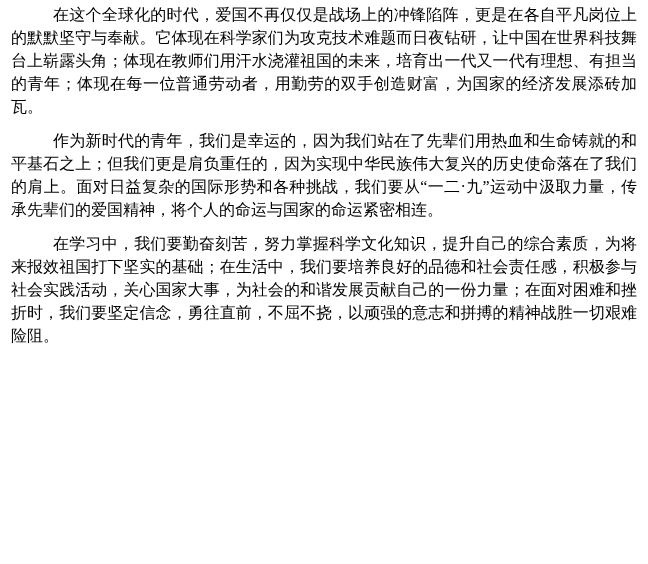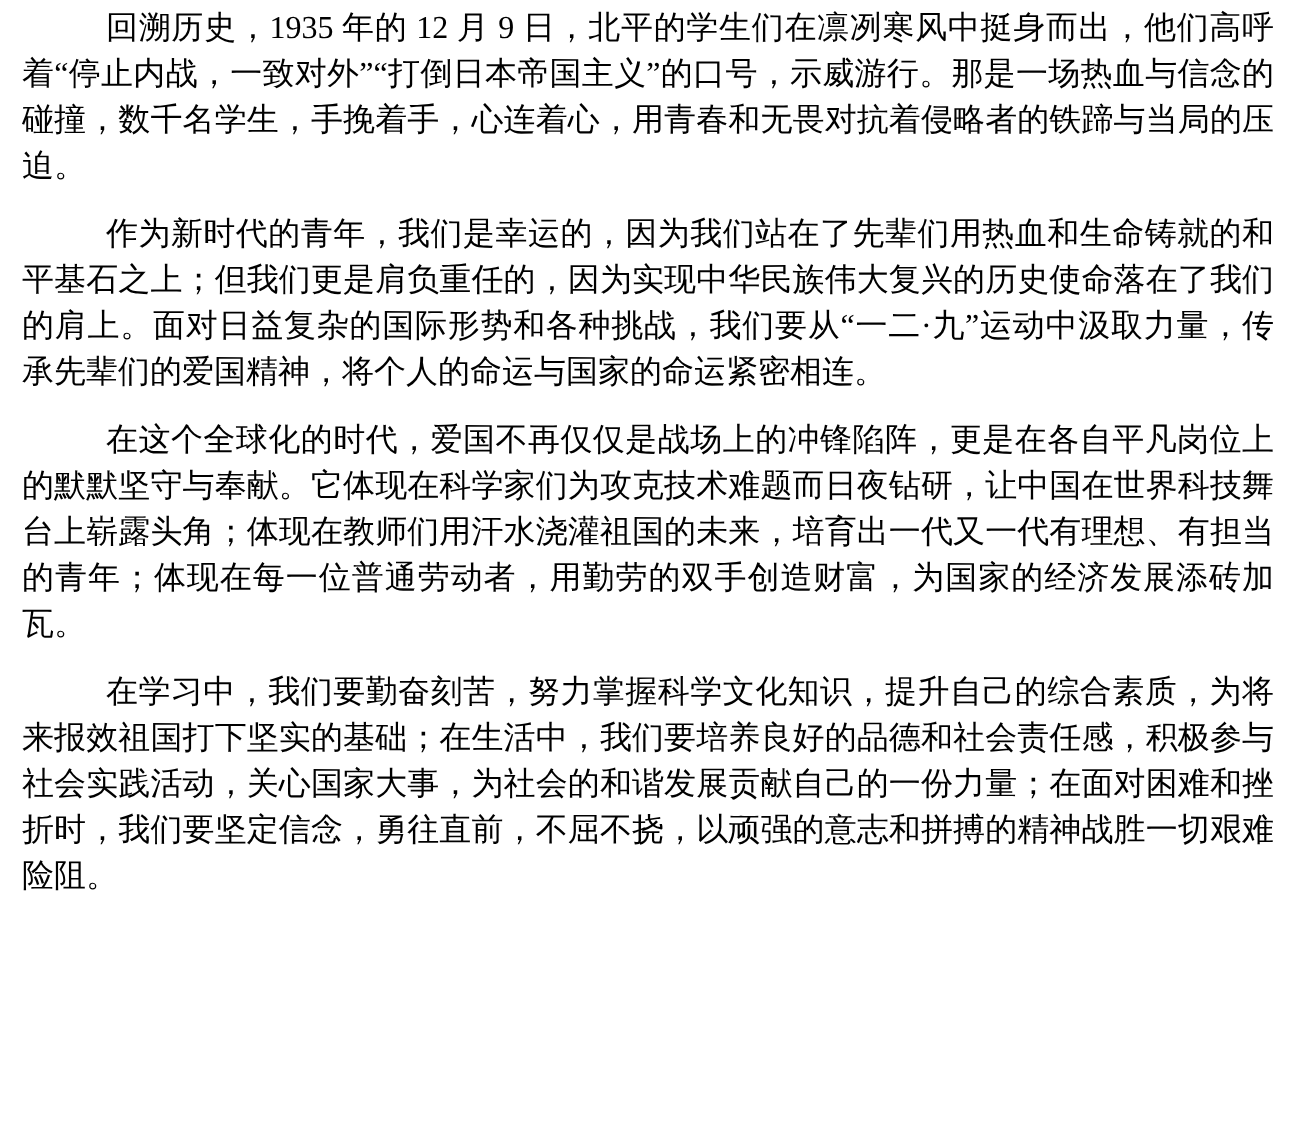--- a/index.html
+++ b/index.html
@@ -29,17 +29,16 @@
     text-indent: 42px;
   }
   .para:last-child {
     margin-bottom: 0;
   }
 </style>
 </head>
 <body>
 
 <div class="doc">
-  <p class="para">回溯历史，1935 年的 12 月 9 日，北平的学生们在凛冽寒风中挺身而出，他们高呼着“停止内战，一致对外”“打倒日本帝国主义”的口号，示威游行。那是一场热血与信念的碰撞，数千名学生，手挽着手，心连着心，用青春和无畏对抗着侵略者的铁蹄与当局的压迫。</p>
+  <p class="para">在这个全球化的时代，爱国不再仅仅是战场上的冲锋陷阵，更是在各自平凡岗位上的默默坚守与奉献。它体现在科学家们为攻克技术难题而日夜钻研，让中国在世界科技舞台上崭露头角；体现在教师们用汗水浇灌祖国的未来，培育出一代又一代有理想、有担当的青年；体现在每一位普通劳动者，用勤劳的双手创造财富，为国家的经济发展添砖加瓦。</p>
   <p class="para">作为新时代的青年，我们是幸运的，因为我们站在了先辈们用热血和生命铸就的和平基石之上；但我们更是肩负重任的，因为实现中华民族伟大复兴的历史使命落在了我们的肩上。面对日益复杂的国际形势和各种挑战，我们要从“一二·九”运动中汲取力量，传承先辈们的爱国精神，将个人的命运与国家的命运紧密相连。</p>
-  <p class="para">在这个全球化的时代，爱国不再仅仅是战场上的冲锋陷阵，更是在各自平凡岗位上的默默坚守与奉献。它体现在科学家们为攻克技术难题而日夜钻研，让中国在世界科技舞台上崭露头角；体现在教师们用汗水浇灌祖国的未来，培育出一代又一代有理想、有担当的青年；体现在每一位普通劳动者，用勤劳的双手创造财富，为国家的经济发展添砖加瓦。</p>
   <p class="para">在学习中，我们要勤奋刻苦，努力掌握科学文化知识，提升自己的综合素质，为将来报效祖国打下坚实的基础；在生活中，我们要培养良好的品德和社会责任感，积极参与社会实践活动，关心国家大事，为社会的和谐发展贡献自己的一份力量；在面对困难和挫折时，我们要坚定信念，勇往直前，不屈不挠，以顽强的意志和拼搏的精神战胜一切艰难险阻。</p>
 </div>
 
 </body></html>

